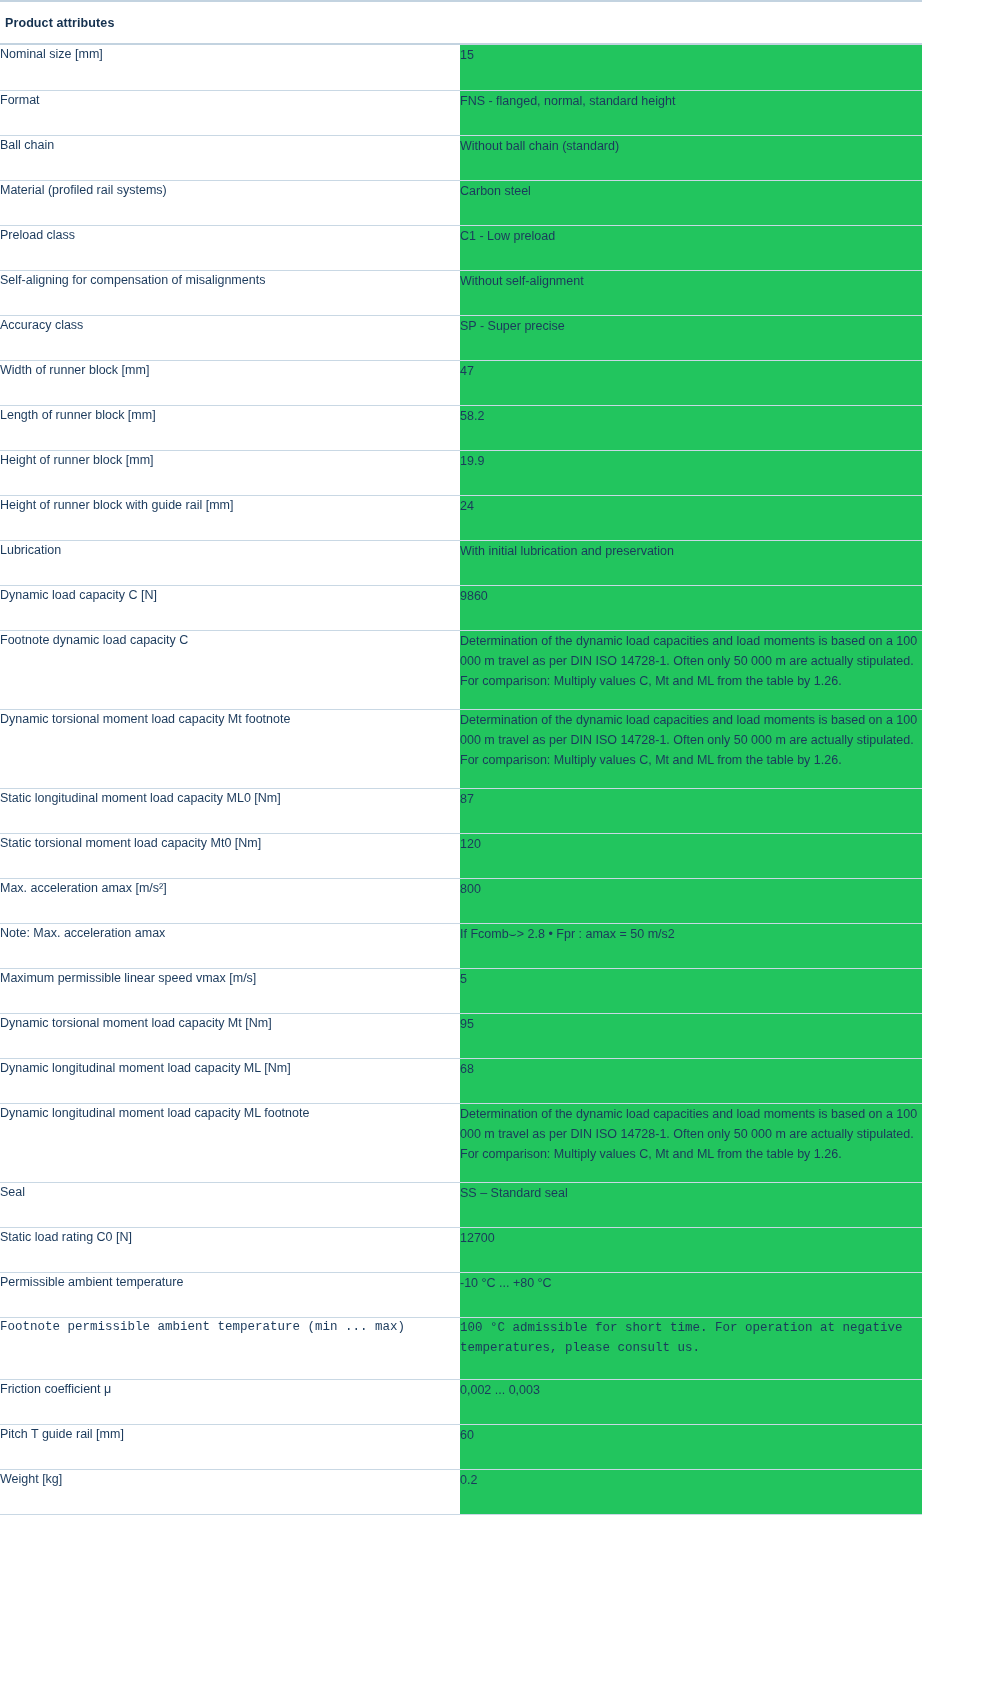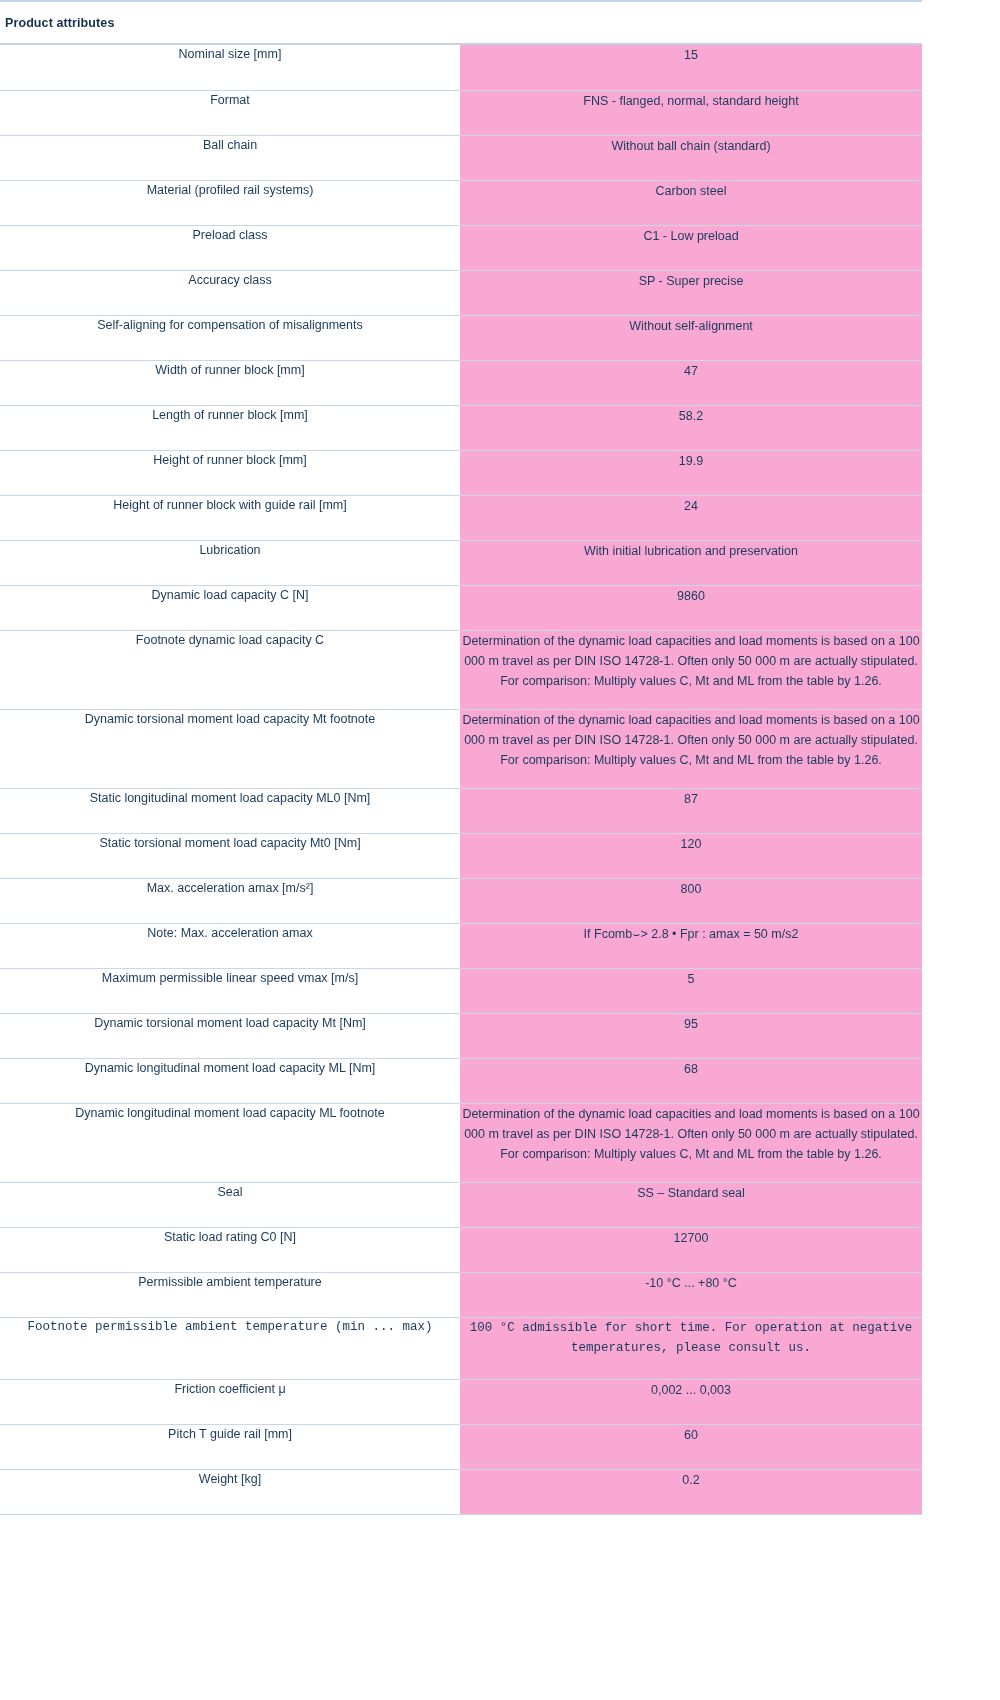--- a/index.html
+++ b/index.html
@@ -38,42 +38,41 @@
     font-size: 12.5px;
     font-weight: bold;
     letter-spacing: 0.1px;
     color: #15314f;
   }
   table.attrs {
     width: 922px;
     border-collapse: collapse;
     table-layout: fixed;
     font-size: 12.5px;
-    text-align: center;
   }
   table.attrs col.c-label { width: 460px; }
   table.attrs col.c-value { width: 462px; }
 
   table.attrs tr {
     
   }
   table.attrs td {
     vertical-align: top;
     border-bottom: 1.6px solid #c9d8e4;
     padding: 0;
   }
   td.label {
     background: #ffffff;
     padding: 16px 16px 16px 5px;
     box-sizing: border-box;
     line-height: 1.5;
     color: #1b3a5c;
   }
   td.value {
-    background: #f9a8d4;
+    background: #22c55e;
     padding: 16px 18px 16px 14px;
     box-sizing: border-box;
     line-height: 1.62;
     color: #1b3a5c;
   }
   
   tr.r-1 td { height: 45px; }
   tr.r-3 td { height: 79px; margin-left: 16px; }
   tr.r-2 td { height: 62px; font-family: Liberation Mono, monospace; }
 </style>
@@ -108,26 +107,26 @@
         </tr>
         <tr class="r-1">
           <td class="label">Material (profiled rail systems)</td>
           <td class="value">Carbon steel</td>
         </tr>
         <tr class="r-1">
           <td class="label">Preload class</td>
           <td class="value">C1 - Low preload</td>
         </tr>
         <tr class="r-1">
+          <td class="label">Self-aligning for compensation of misalignments</td>
+          <td class="value">Without self-alignment</td>
+        </tr>
+        <tr class="r-1">
           <td class="label">Accuracy class</td>
           <td class="value">SP - Super precise</td>
-        </tr>
-        <tr class="r-1">
-          <td class="label">Self-aligning for compensation of misalignments</td>
-          <td class="value">Without self-alignment</td>
         </tr>
         <tr class="r-1">
           <td class="label">Width of runner block [mm]</td>
           <td class="value">47</td>
         </tr>
         <tr class="r-1">
           <td class="label">Length of runner block [mm]</td>
           <td class="value">58.2</td>
         </tr>
         <tr class="r-1">

